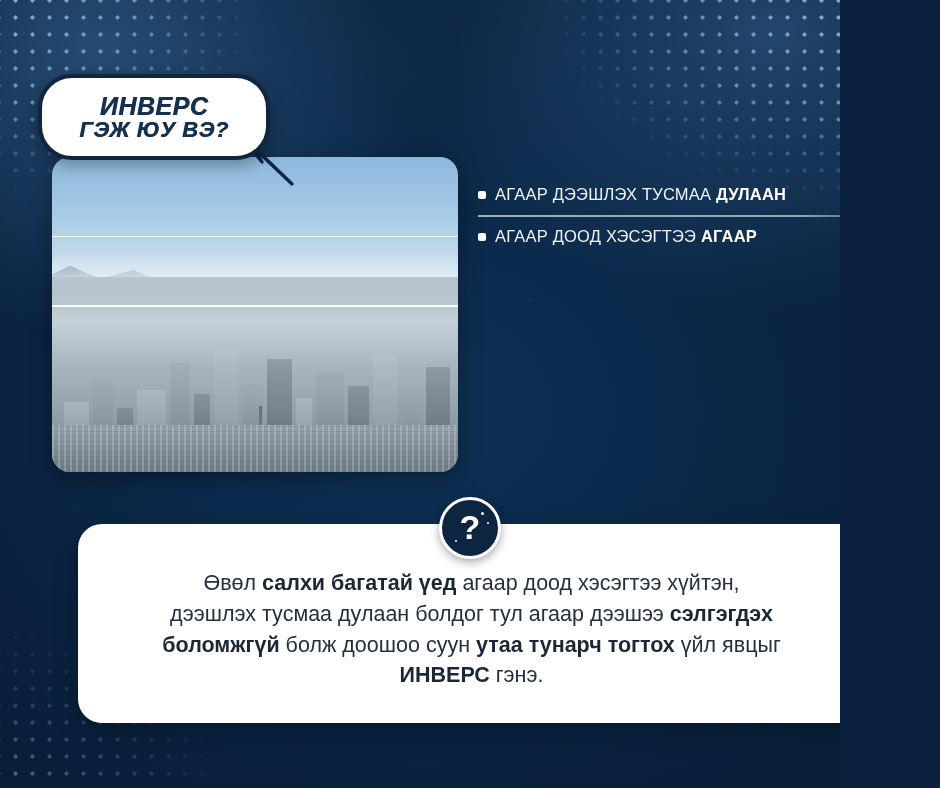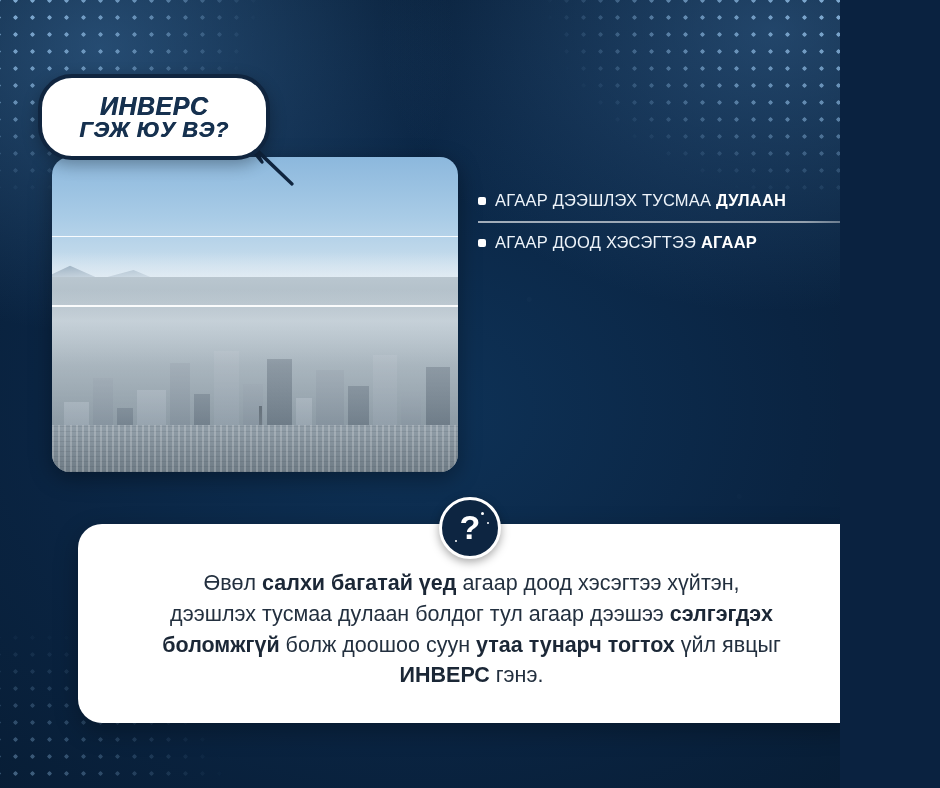--- a/index.html
+++ b/index.html
@@ -128,21 +128,21 @@
     text-shadow:0.5px 0 0 #16314f;
   }
   .bubble .b1{ font-size:25px; }
   .bubble .b2{ font-size:22px; }
   .tail{
     position:absolute; left:232px; top:122px; width:70px; height:70px; z-index:5;
   }
 
   
   .bullets{
-    position:absolute; left:478px; top:186px; width:418px;
+    position:absolute; left:478px; top:180px; width:418px;
   }
   .brow{
     display:flex; align-items:flex-start; gap:9px;
     padding:9px 0 10px 0;
   }
   .brow:nth-child(1){ padding-top:4px; }
   .bsq{
     width:8px; height:8px; background:#ffffff; border-radius:2px;
     margin-top:7px; flex:0 0 auto;
   }

